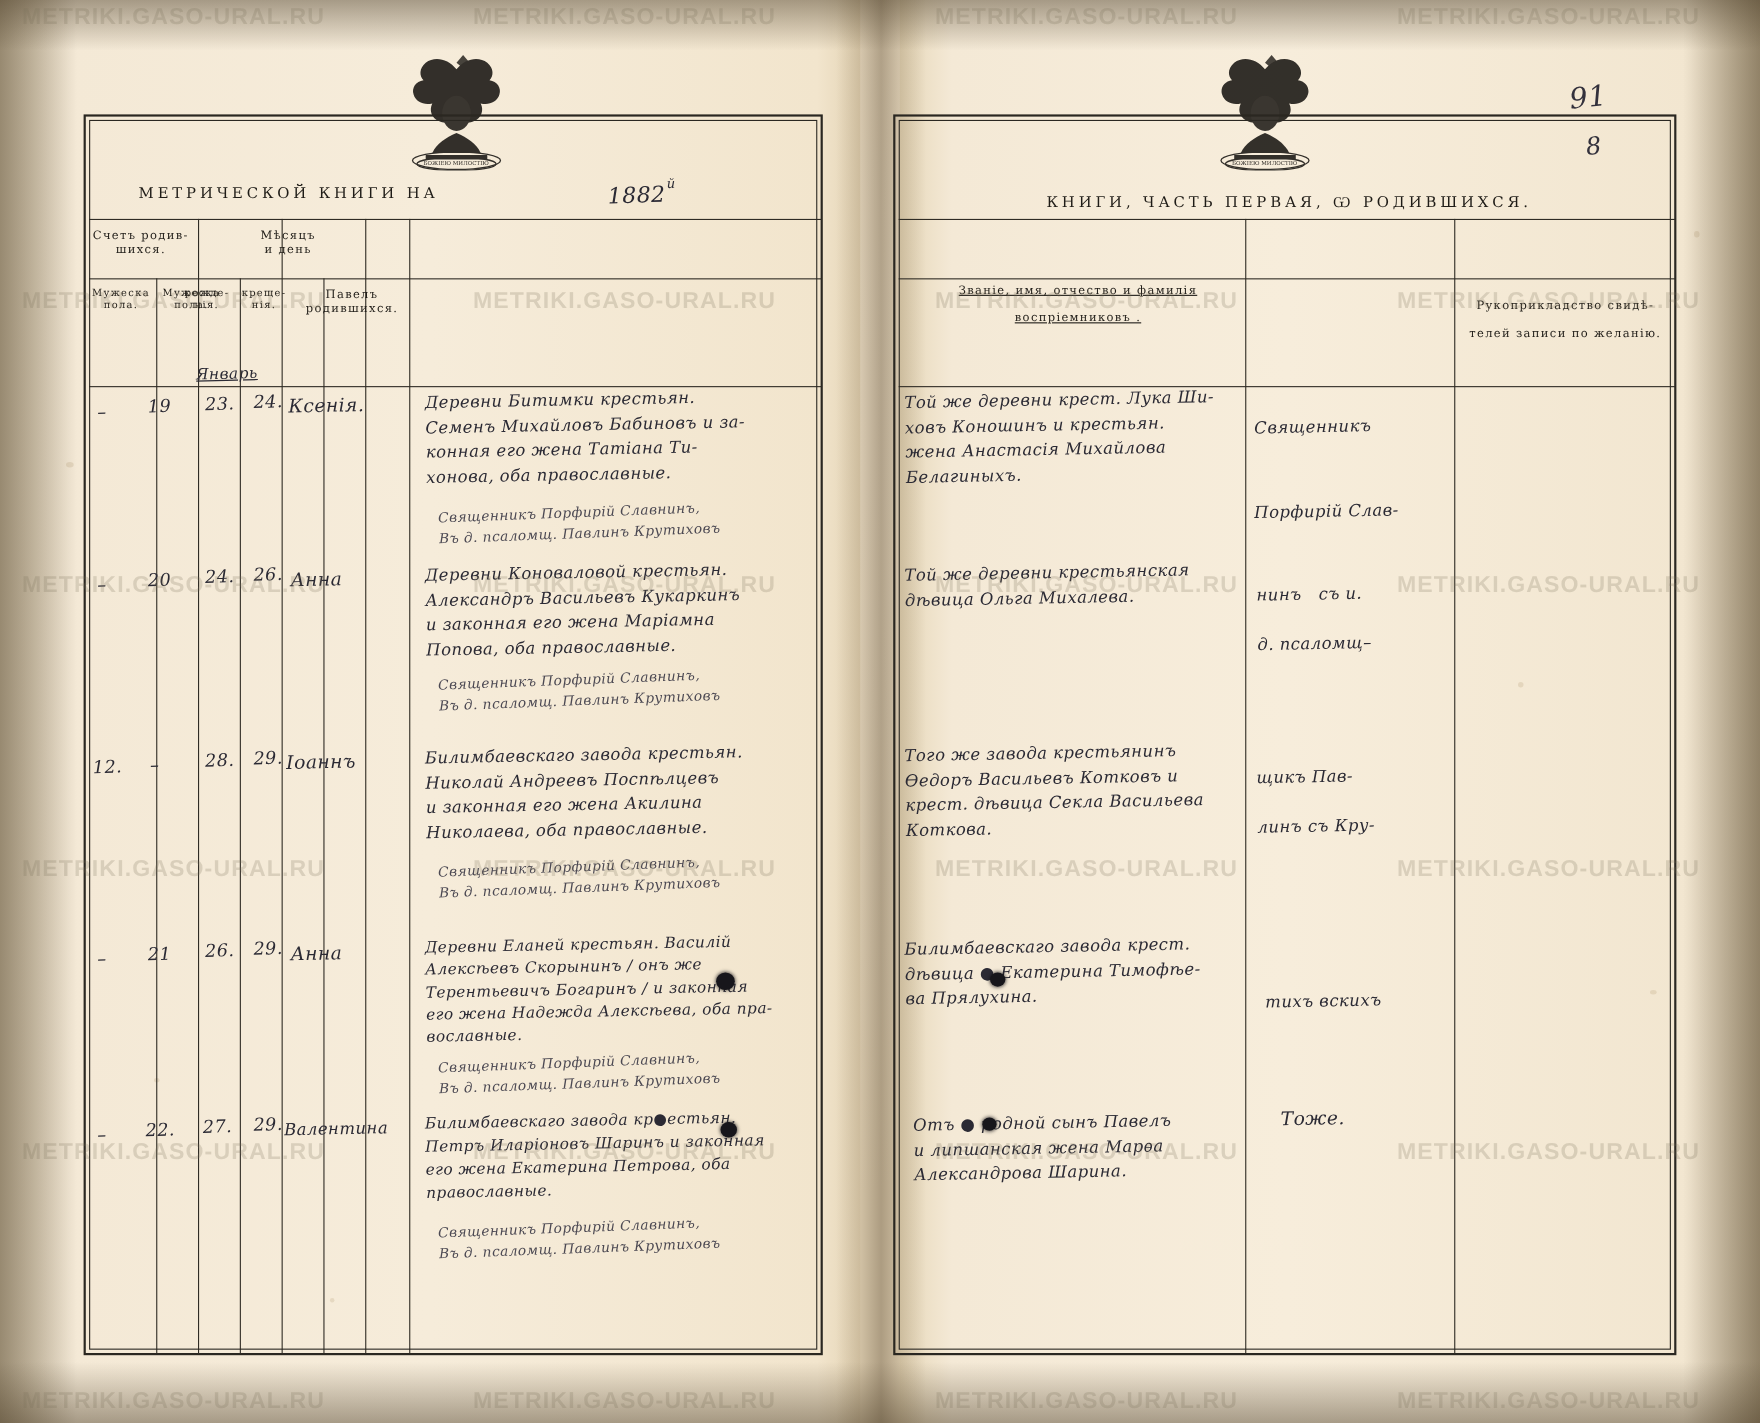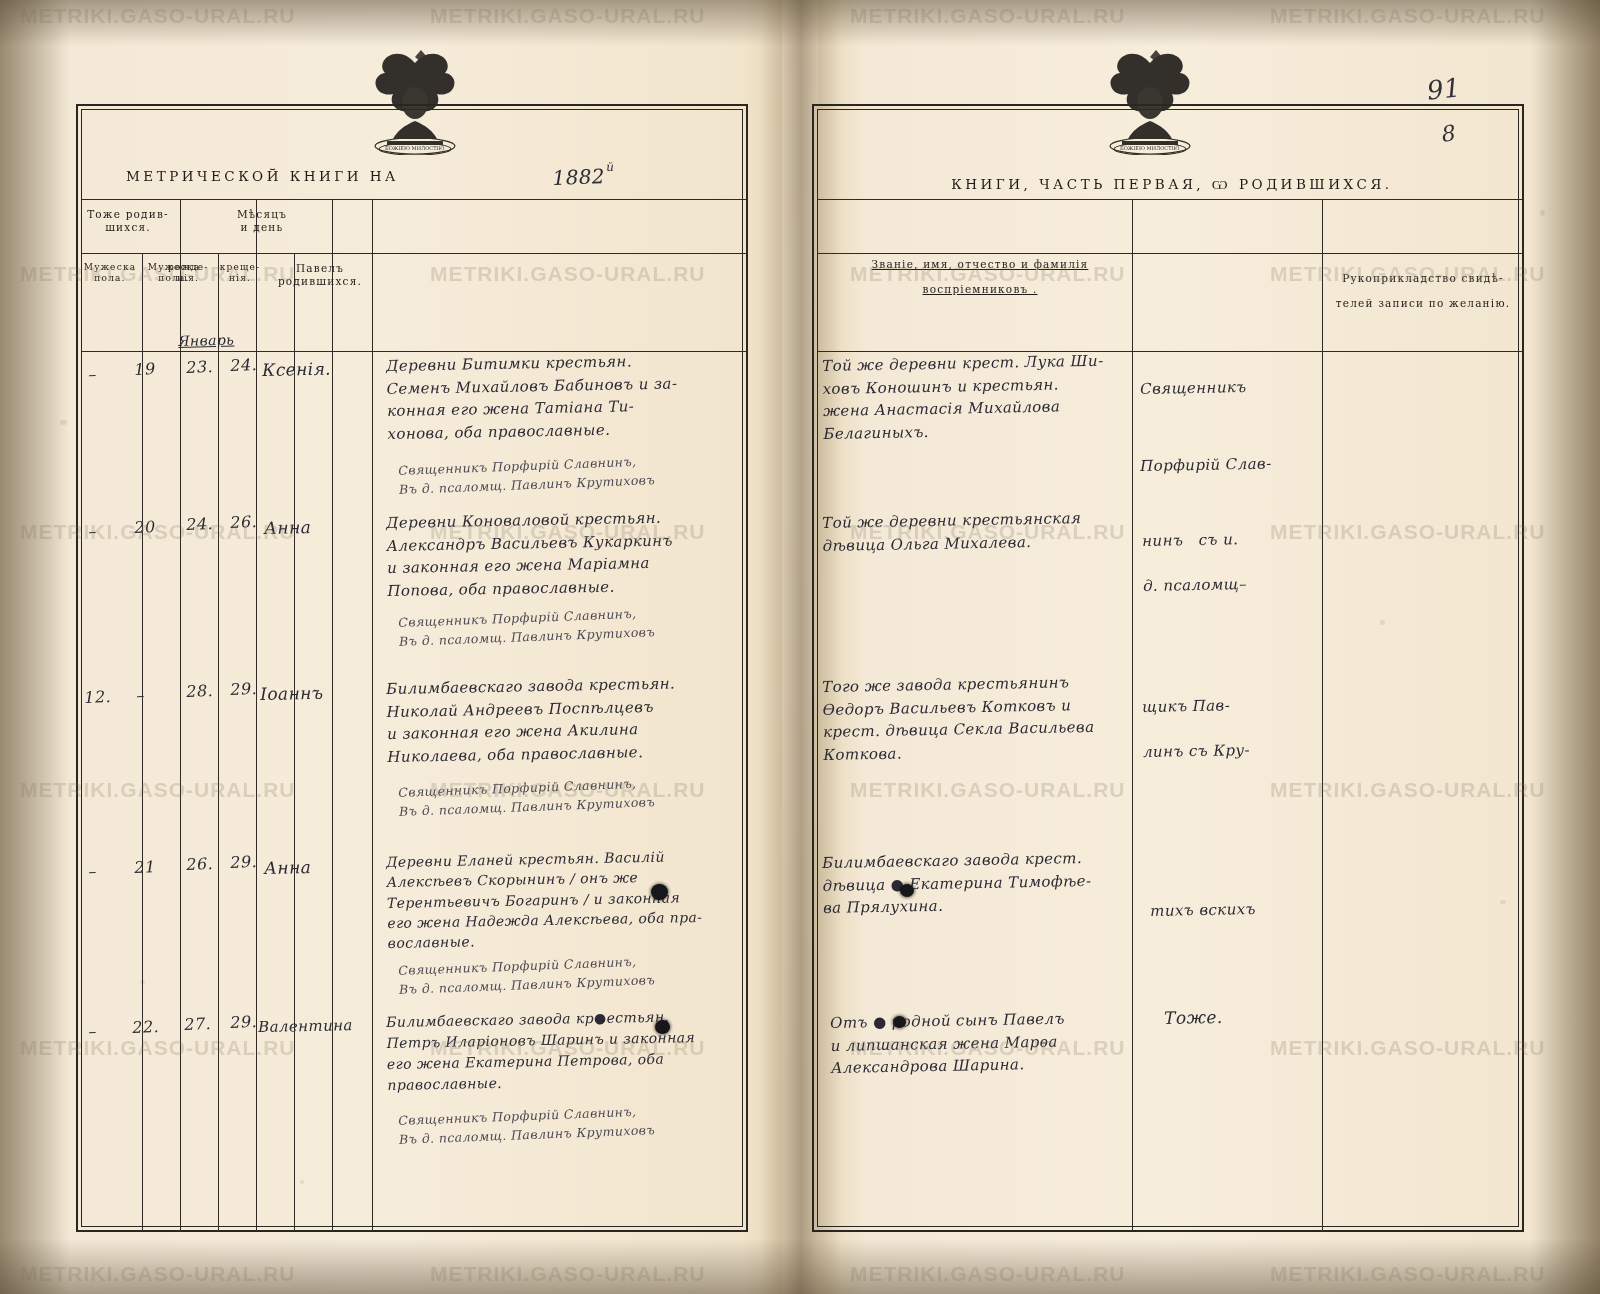--- a/index.html
+++ b/index.html
@@ -254,21 +254,21 @@
 
     <div class="vline" style="left:64px;top:147px;height:978px;"></div>
     <div class="vline" style="left:140px;top:147px;height:978px;"></div>
     <div class="vline" style="left:216px;top:147px;height:978px;"></div>
   </div>
 
   <div class="printed big" style="left:126px;top:168px;width:330px;text-align:left;">МЕТРИЧЕСКОЙ КНИГИ НА</div>
   <div class="hand year" style="left:552px;top:163px;">1882</div>
   <div class="hand" style="left:606px;top:158px;font-size:12px;">й</div>
 
-  <div class="printed small" style="left:80px;top:208px;width:96px;white-space:pre-line;">Тоже родив-
+  <div class="printed small" style="left:80px;top:208px;width:96px;white-space:pre-line;">Счетъ родив-
 шихся.</div>
   <div class="printed small" style="left:82px;top:262px;width:56px;white-space:pre-line;font-size:9px;">Мужеска
 пола.</div>
   <div class="printed small" style="left:146px;top:262px;width:56px;white-space:pre-line;font-size:9px;">Мужеска
 пола.</div>
 
   <div class="printed small" style="left:182px;top:208px;width:72px;white-space:pre-line;margin-left:44px;">Мѣсяцъ
 и день</div>
   <div class="printed small" style="left:168px;top:262px;width:40px;white-space:pre-line;font-size:9px;">рожде-
 нія.</div>

